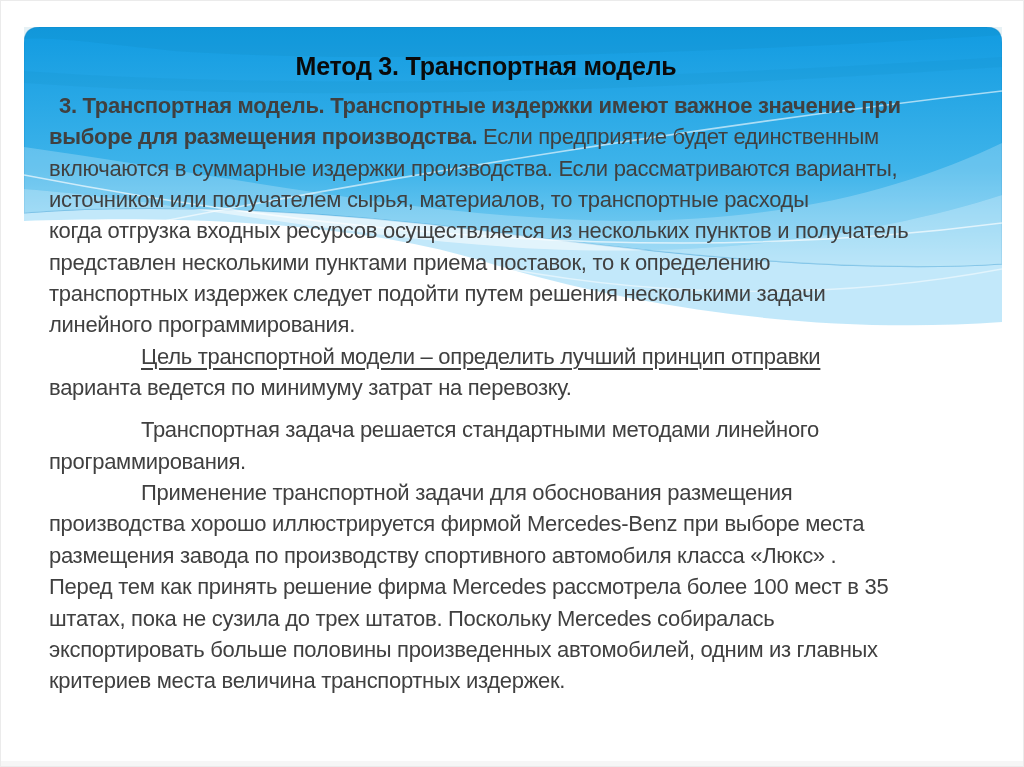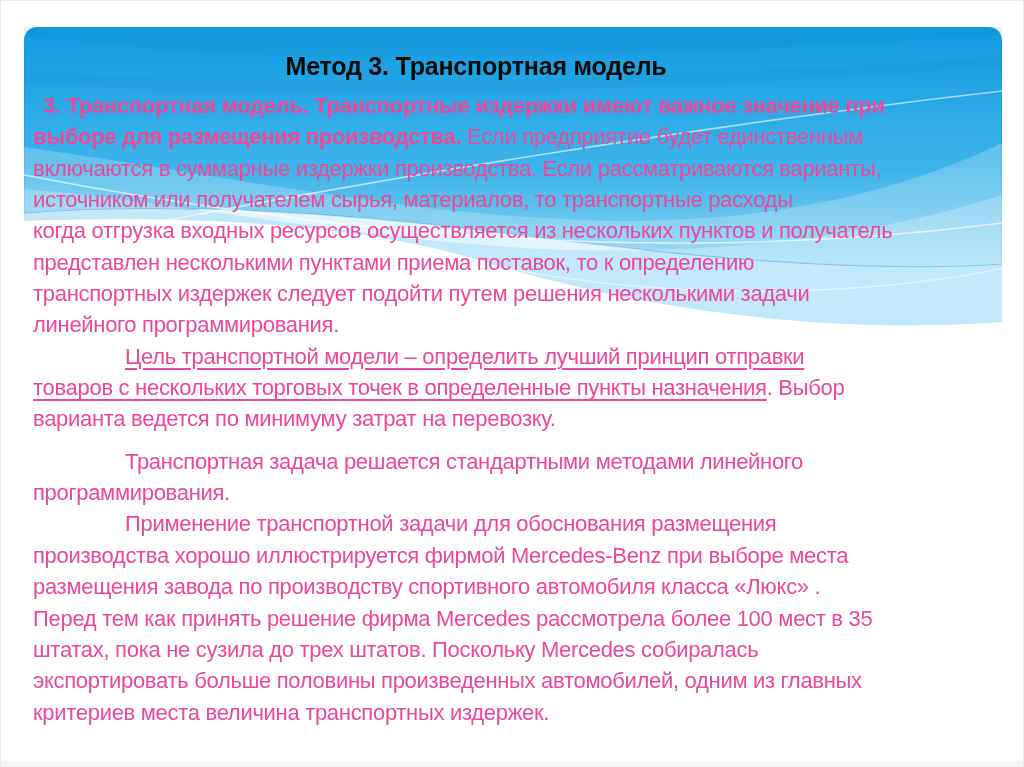--- a/index.html
+++ b/index.html
@@ -7,28 +7,28 @@
     position:relative;
     width:1024px;height:767px;
     background:#ffffff;
     border:1px solid #ebebeb;
     box-sizing:border-box;
     overflow:hidden;
     font-family:"Liberation Sans",sans-serif;
   }
   .waves{position:absolute;left:23px;top:26px;}
   .title{
-    position:absolute;left:17px;top:51px;width:916px;
+    position:absolute;left:27px;top:51px;width:916px;
     margin:0;text-align:center;
     font-size:25px;font-weight:bold;color:#0a0a0a;
     letter-spacing:-0.2px;
   }
   .bodytext{
-    position:absolute;left:32px;top:89px;width:956px;
-    color:#ec4899;font-size:22px;line-height:31.35px;
+    position:absolute;left:48px;top:89px;width:956px;
+    color:#404040;font-size:22px;line-height:31.35px;
     letter-spacing:-0.3px;
   }
   .line{white-space:nowrap;}
   .b{font-weight:bold;}
   .u{text-decoration:underline;text-decoration-thickness:2px;text-underline-offset:4px;}
   .bottom-edge{position:absolute;left:0;right:0;bottom:0;height:5px;background:#f6f6f6;}
 </style>
 </head>
 <body>
 
@@ -67,21 +67,20 @@
   <div class="bodytext" id="body-lines">
       <div class="line" style="padding-left: 10px;"><span class="b">3. Транспортная модель. Транспортные издержки имеют важное значение при</span></div>
       <div class="line"><span class="b">выборе для размещения производства.</span><span> Если предприятие будет единственным</span></div>
       <div class="line"><span>включаются в суммарные издержки производства. Если рассматриваются варианты,</span></div>
       <div class="line"><span>источником или получателем сырья, материалов, то транспортные расходы</span></div>
       <div class="line"><span>когда отгрузка входных ресурсов осуществляется из нескольких пунктов и получатель</span></div>
       <div class="line"><span>представлен несколькими пунктами приема поставок, то к определению</span></div>
       <div class="line"><span>транспортных издержек следует подойти путем решения несколькими задачи</span></div>
       <div class="line"><span>линейного программирования.</span></div>
       <div class="line" style="padding-left: 92px;"><span class="u">Цель транспортной модели – определить лучший принцип отправки</span></div>
-      <div class="line"><span class="u">товаров с нескольких торговых точек в определенные пункты назначения</span><span>. Выбор</span></div>
       <div class="line"><span>варианта ведется по минимуму затрат на перевозку.</span></div>
       <div class="line" style="padding-left: 92px; margin-top: 11px;"><span>Транспортная задача решается стандартными методами линейного</span></div>
       <div class="line"><span>программирования.</span></div>
       <div class="line" style="padding-left: 92px;"><span>Применение транспортной задачи для обоснования размещения</span></div>
       <div class="line"><span>производства хорошо иллюстрируется фирмой Mercedes-Benz при выборе места</span></div>
       <div class="line"><span>размещения завода по производству спортивного автомобиля класса «Люкс» .</span></div>
       <div class="line"><span>Перед тем как принять решение фирма Mercedes рассмотрела более 100 мест в 35</span></div>
       <div class="line"><span>штатах, пока не сузила до трех штатов. Поскольку Mercedes собиралась</span></div>
       <div class="line"><span>экспортировать больше половины произведенных автомобилей, одним из главных</span></div>
       <div class="line"><span>критериев места величина транспортных издержек.</span></div>

